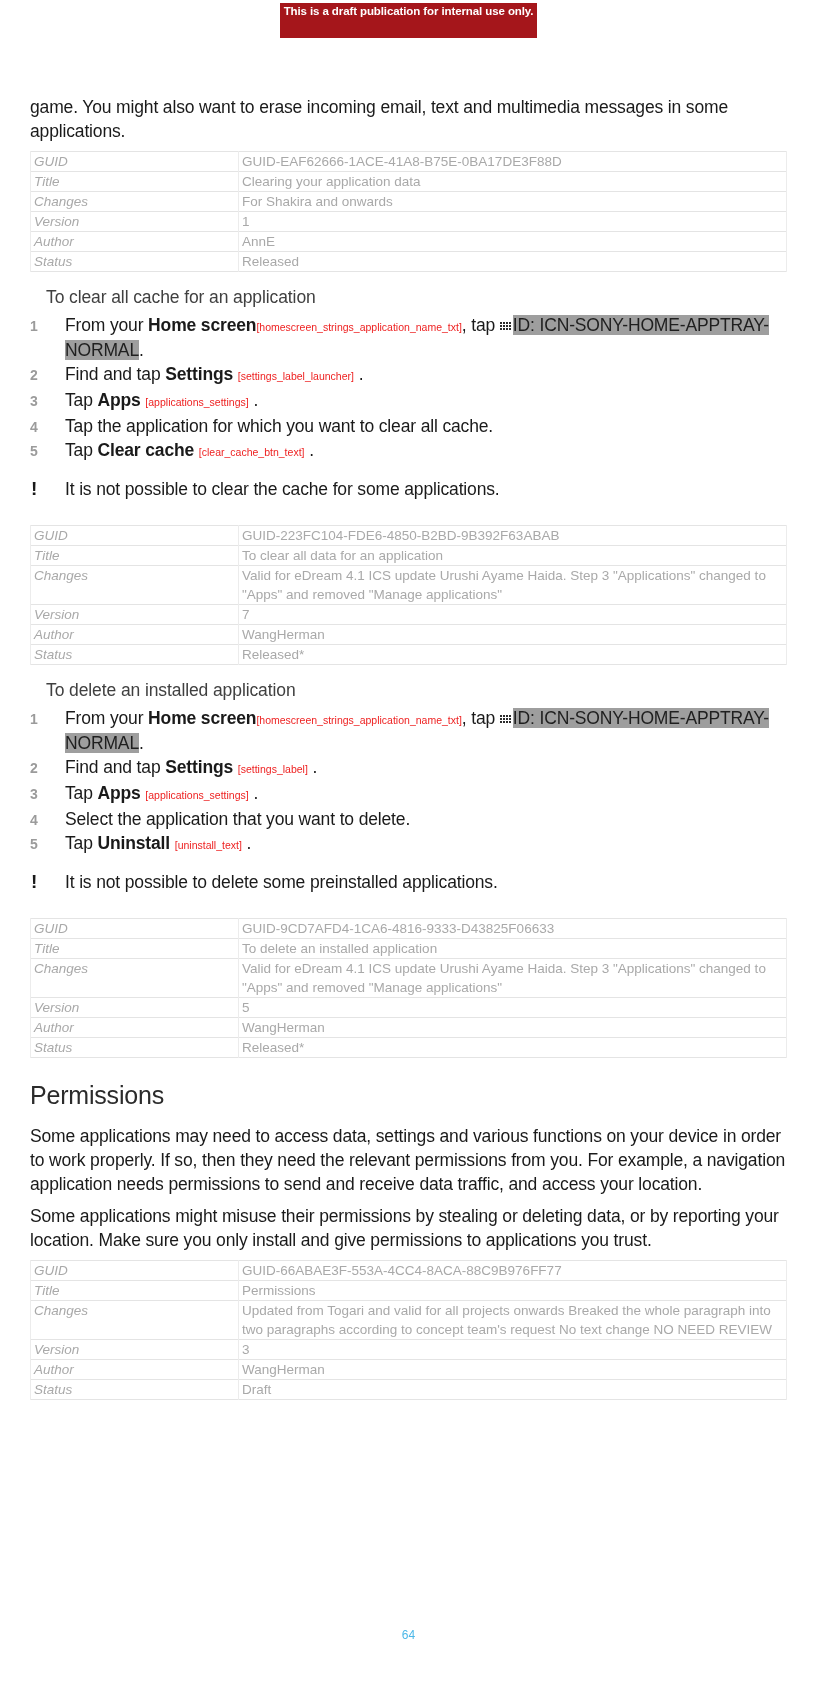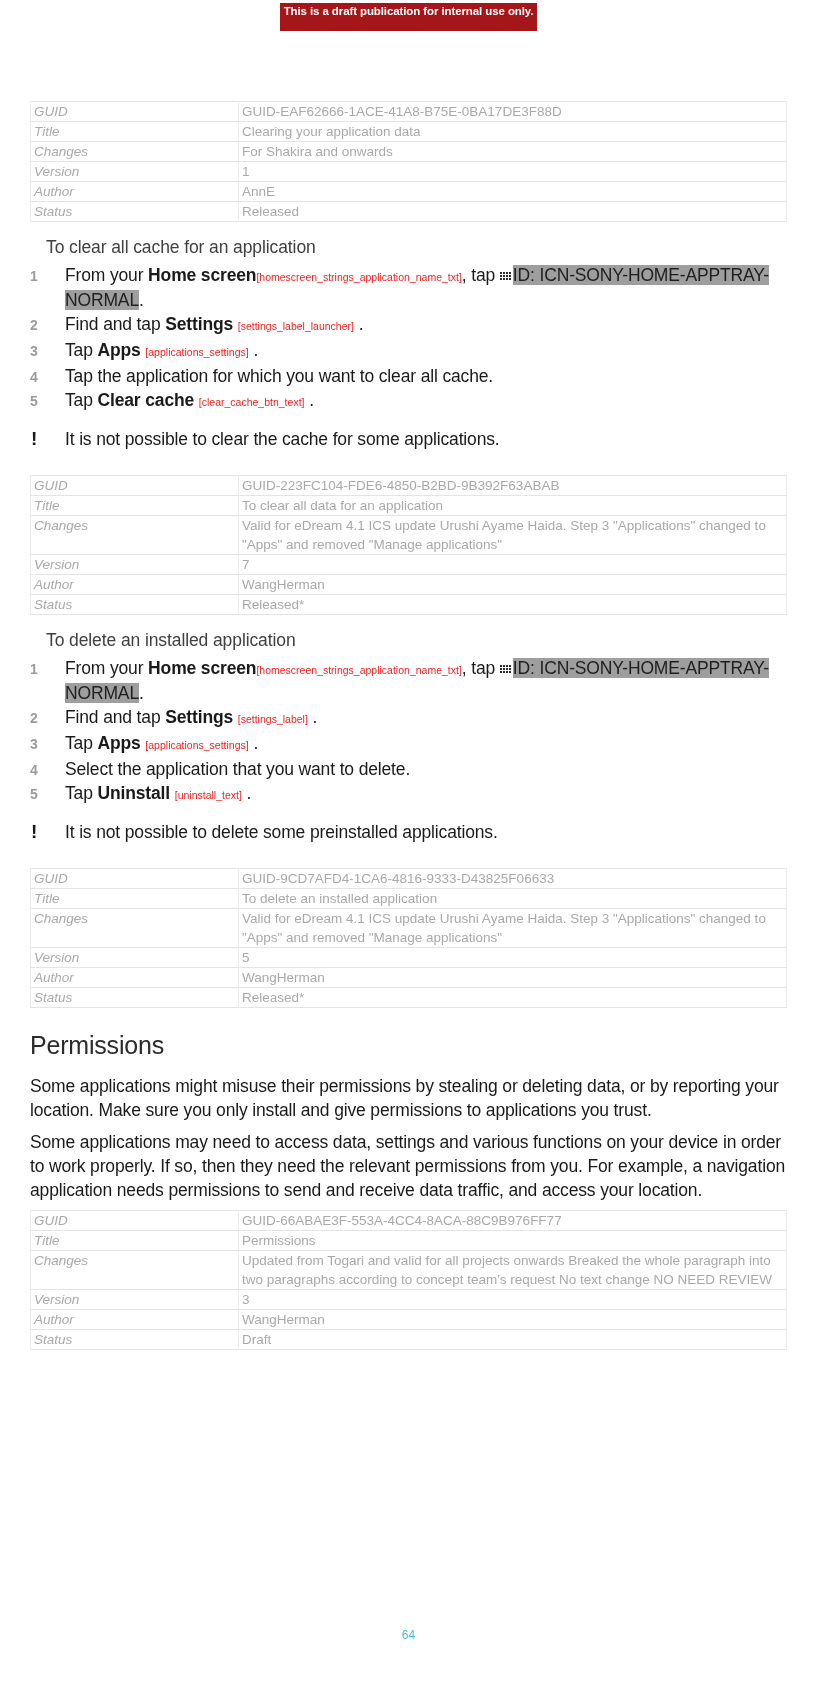--- a/index.html
+++ b/index.html
@@ -28,21 +28,21 @@
     width: 100%;
     text-align: center;
   }
   .draft-banner span {
     display: inline-block;
     background: #a5161b;
     color: #ffffff;
     font-size: 11.5px;
     font-weight: bold;
     line-height: 15px;
-    padding: 1px 4px 12px 4px;
+    padding: 1px 4px 19px 4px;
     letter-spacing: -0.1px;
     white-space: nowrap;
   }
 
   
   .content {
     position: absolute;
     left: 30px;
     top: 95px;
     width: 757px;
@@ -208,20 +208,21 @@
 <body>
 
 <div class="page">
 
   <div class="draft-banner">
     <span>This is a draft publication for internal use only.</span>
   </div>
 
   <div class="content">
 
+    <p class="body-text">game. You might also want to erase incoming email, text and multimedia messages in some applications.</p>
 
     <table class="meta">
       <tbody>
           <tr>
         <td class="key">GUID</td>
         <td class="val">GUID-EAF62666-1ACE-41A8-B75E-0BA17DE3F88D</td>
       </tr>
       <tr>
         <td class="key">Title</td>
         <td class="val">Clearing your application data</td>
@@ -375,22 +376,22 @@
         <td class="val">WangHerman</td>
       </tr>
       <tr>
         <td class="key">Status</td>
         <td class="val">Released*</td>
       </tr>
     </tbody>
       </table>
 
     <h2 class="section-title">Permissions</h2>
+    <p class="body-text">Some applications may need to access data, settings and various functions on your device in order to work properly. If so, then they need the relevant permissions from you. For example, a navigation application needs permissions to send and receive data traffic, and access your location.</p>
     <p class="body-text">Some applications might misuse their permissions by stealing or deleting data, or by reporting your location. Make sure you only install and give permissions to applications you trust.</p>
-    <p class="body-text">Some applications may need to access data, settings and various functions on your device in order to work properly. If so, then they need the relevant permissions from you. For example, a navigation application needs permissions to send and receive data traffic, and access your location.</p>
 
     <table class="meta">
       <tbody>
           <tr>
         <td class="key">GUID</td>
         <td class="val">GUID-66ABAE3F-553A-4CC4-8ACA-88C9B976FF77</td>
       </tr>
       <tr>
         <td class="key">Title</td>
         <td class="val">Permissions</td>

